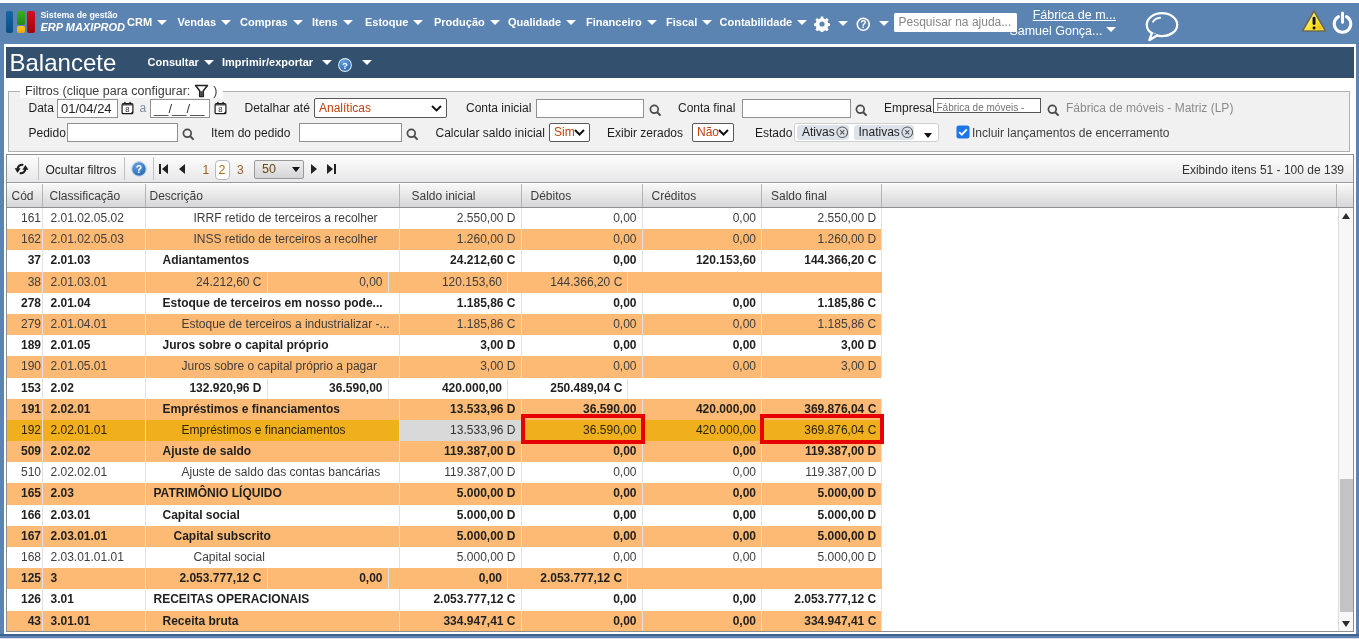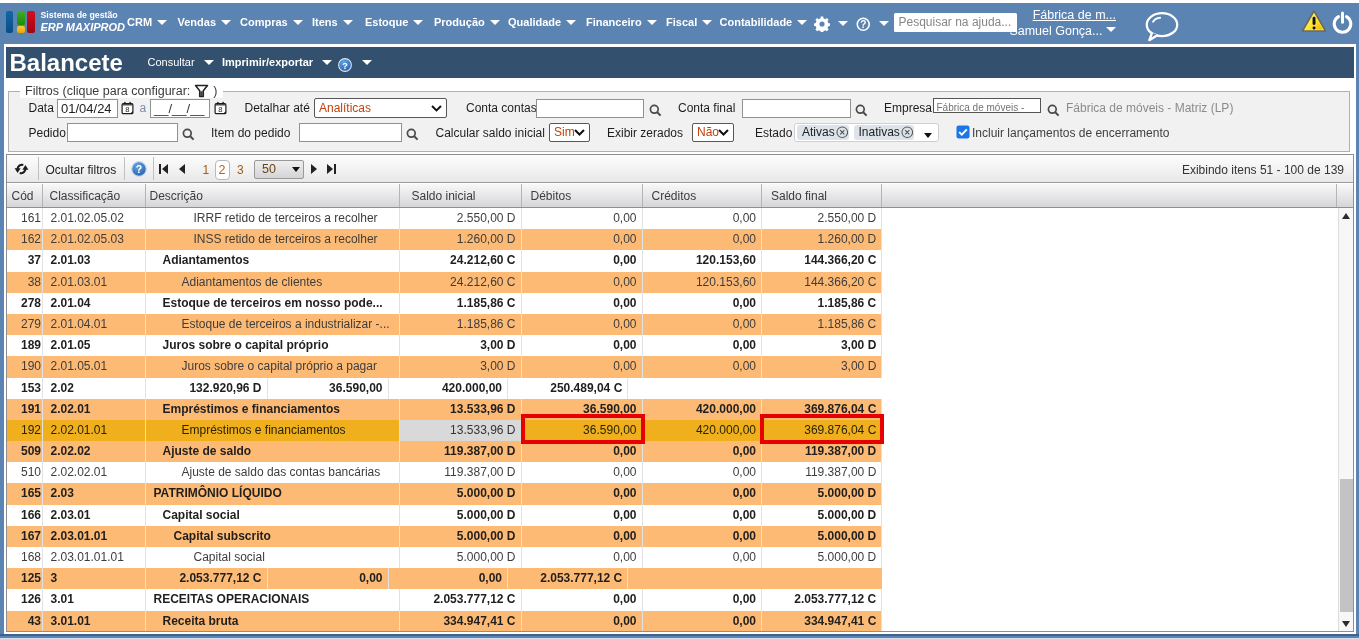--- a/index.html
+++ b/index.html
@@ -88,22 +88,22 @@
   </svg>
 </div>
 
 <div class="abs" style="left:3.5px;top:44px;width:1352px;height:590px;background:#fff"></div>
 
 <div class="abs" style="left:0;top:634px;width:1359px;height:2px;background:#41628a"></div>
 <div class="abs" style="left:0;top:636px;width:1359px;height:1.5px;background:#5b84b2"></div>
 <div class="abs" style="left:0;top:637.5px;width:1359px;height:1.5px;background:#d9dfee"></div>
 
 <div class="abs" id="titlebar" style="left:6px;top:46.5px;width:1347.5px;height:31.5px;background:#33506e">
-  <div class="abs" style="left:3.5px;top:2.5px;color:#fff;font-size:24px;font-weight:bold">Balancete</div>
-  <div class="abs" style="left:141.5px;top:9.5px;color:#fff;font-size:11px;font-weight:normal">Consultar</div>
+  <div class="abs" style="left:3.5px;top:2.5px;color:#fff;font-size:24px;font-weight:normal">Balancete</div>
+  <div class="abs" style="left:141.5px;top:9.5px;color:#fff;font-size:11px;font-weight:bold">Consultar</div>
   <div class="abs tri" style="left:197.5px;top:13px"></div>
   <div class="abs" style="left:216px;top:9.5px;color:#fff;font-size:11px;font-weight:bold">Imprimir/exportar</div>
   <div class="abs tri" style="left:315.5px;top:13px"></div>
   <svg class="abs" style="left:332px;top:11px" width="14" height="14" viewBox="0 0 16 16">
     <defs>
         <radialGradient id="bq" cx="0.4" cy="0.3" r="0.8">
           <stop offset="0" stop-color="#66a3e0"></stop>
           <stop offset="1" stop-color="#1f5fae"></stop>
         </radialGradient>
       </defs>
@@ -141,21 +141,21 @@
       <circle cx="9.1" cy="1.5" r="0.8" fill="#1a1a1a"></circle>
       <path d="M9.6 12.2 L11.9 9.9 V12.2 Z" fill="#1a1a1a"></path>
       <text x="6.4" y="11" font-size="7.6" font-family="Liberation Sans" fill="#1a1a1a" text-anchor="middle">8</text>
     </svg>
   <div class="lbl" style="left:244.5px;top:102px">Detalhar até</div>
   <div class="sel" style="left:314px;top:98px;width:132.5px;height:19.5px">Analíticas
     <svg width="11" height="7" viewBox="0 0 11 7">
         <polyline points="1,1 5.5,5.5 10,1" fill="none" stroke="#111" stroke-width="1.9"></polyline>
       </svg>
   </div>
-  <div class="lbl" style="left:466px;top:102px">Conta contas</div>
+  <div class="lbl" style="left:466px;top:102px">Conta inicial</div>
   <div class="inp" style="left:536px;top:98.5px;width:108px;height:19px"></div>
   <svg class="mag" style="left:649px;top:103.5px" width="13" height="13" viewBox="0 0 13 13">
       <circle cx="5.3" cy="5.3" r="3.9" fill="none" stroke="#4a4a4a" stroke-width="1.7"></circle>
       <line x1="8.2" y1="8.2" x2="11.6" y2="11.6" stroke="#4a4a4a" stroke-width="2"></line>
     </svg>
   <div class="lbl" style="left:678px;top:102px">Conta final</div>
   <div class="inp" style="left:742px;top:98.5px;width:109px;height:19px"></div>
   <svg class="mag" style="left:855px;top:103.5px" width="13" height="13" viewBox="0 0 13 13">
       <circle cx="5.3" cy="5.3" r="3.9" fill="none" stroke="#4a4a4a" stroke-width="1.7"></circle>
       <line x1="8.2" y1="8.2" x2="11.6" y2="11.6" stroke="#4a4a4a" stroke-width="2"></line>
@@ -288,21 +288,20 @@
         <div class="c2">2.01.03</div>
         <div class="c3" style="padding-left:17px">Adiantamentos</div>
         <div class="cv">24.212,60 C</div>
         <div class="cv" style="width:121px">0,00</div>
         <div class="cv" style="width:119.5px">120.153,60</div>
         <div class="cv" style="width:120.3px">144.366,20 C</div>
       </div>
       <div class="row alt" style="">
         <div class="c1">38</div>
         <div class="c2">2.01.03.01</div>
-        <div class="c3" style="padding-left:36px">Adiantamentos de clientes</div>
         <div class="cv">24.212,60 C</div>
         <div class="cv" style="width:121px">0,00</div>
         <div class="cv" style="width:119.5px">120.153,60</div>
         <div class="cv" style="width:120.3px">144.366,20 C</div>
       </div>
       <div class="row bold" style="">
         <div class="c1">278</div>
         <div class="c2">2.01.04</div>
         <div class="c3" style="padding-left:17px">Estoque de terceiros em nosso pode...</div>
         <div class="cv">1.185,86 C</div>

